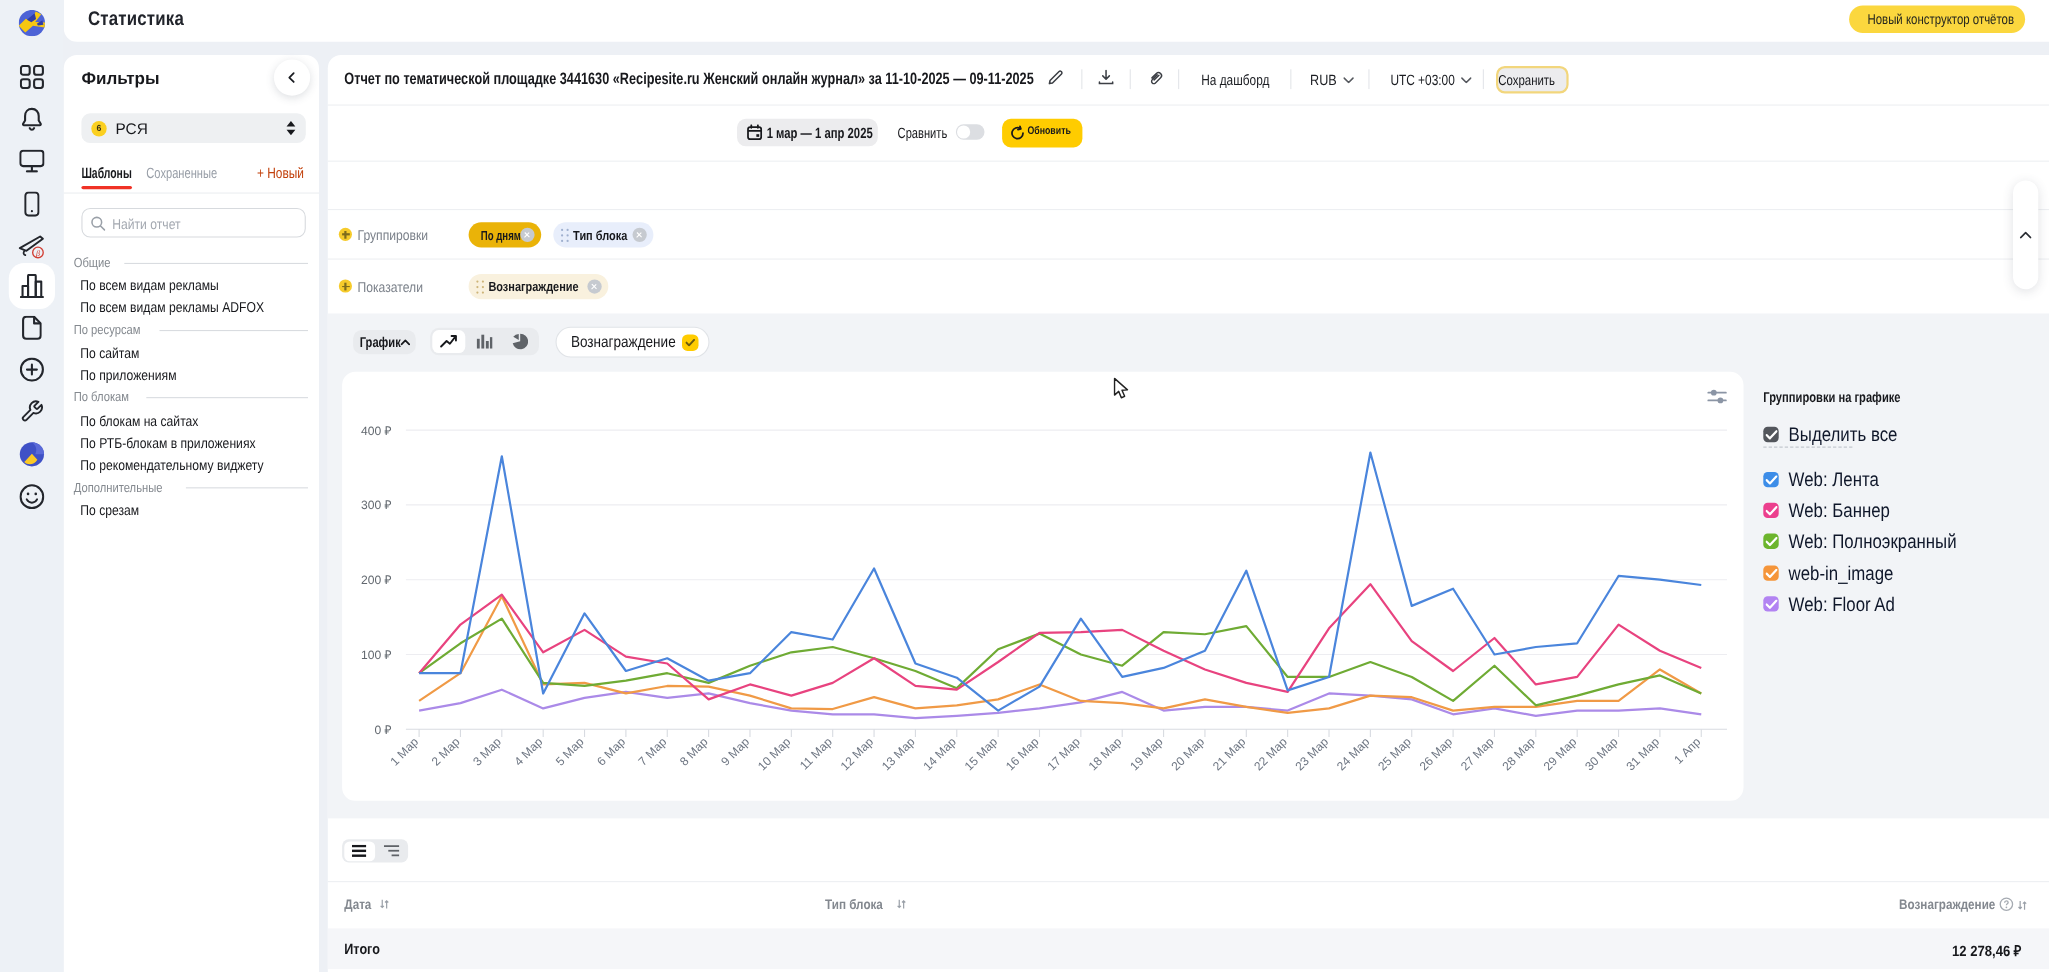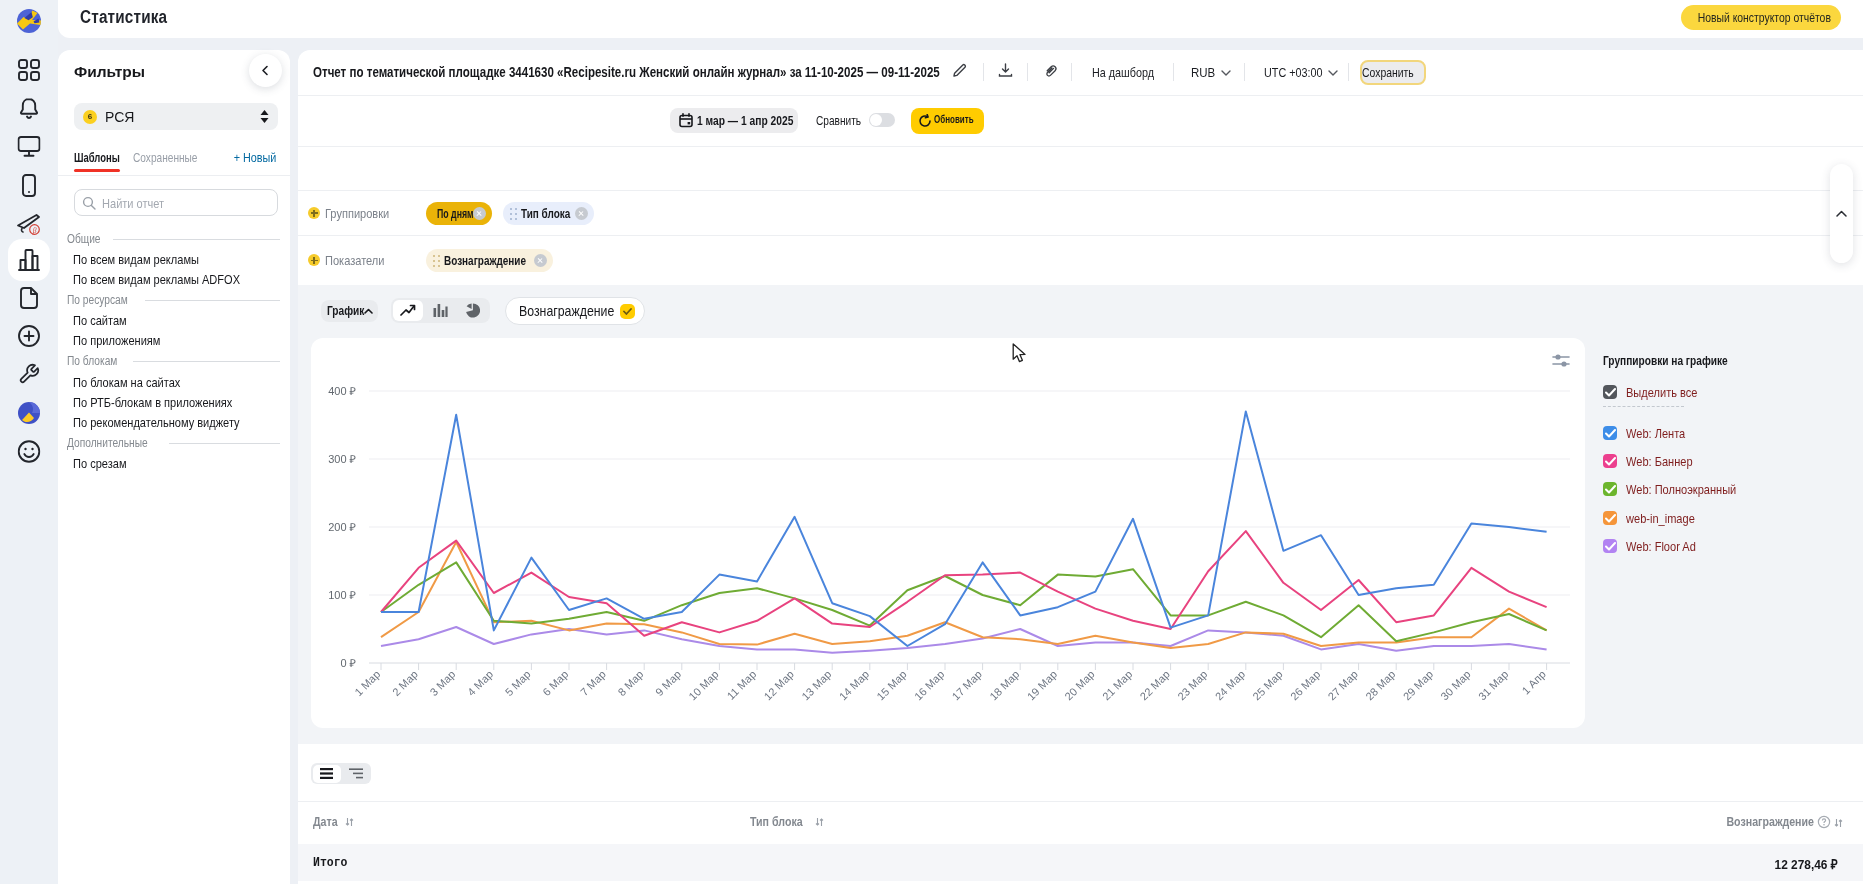--- a/index.html
+++ b/index.html
@@ -22,21 +22,21 @@
 #panel { position:absolute; left:58px; top:50px; width:232px; bottom:0; background:#fff; border-radius:12px 12px 0 0; font-size:13px; }
 #panel .hd { position:absolute; left:16px; top:13px; font-size:15.5px; font-weight:bold; color:#17181c; }
 #collapse { position:absolute; left:191px; top:4px; width:33px; height:33px; border-radius:50%; background:#fff; box-shadow:0 2px 8px rgba(60,70,90,.18); }
 #collapse svg { position:absolute; left:10px; top:10px; }
 #rsya { position:absolute; left:16px; top:53px; width:204px; height:27px; background:#eef0f2; border-radius:8px; }
 #rsya .badge { position:absolute; left:9px; top:7px; width:14px; height:14px; border-radius:50%; background:#fbd020; font-size:8px; font-weight:bold; text-align:center; line-height:14px; color:#3a3313; }
 #rsya > .nm { position:absolute; left:31px; top:6px; font-size:14px; color:#17181c; }
 #rsya svg { position:absolute; right:9px; top:7px; }
 .tab1 { position:absolute; left:16px; top:100px; font-size:13.5px; font-weight:bold; color:#17181c; }
 .tab2 { position:absolute; left:75px; top:100px; font-size:13.5px; color:#989ea7; }
-.tabn { position:absolute; right:14px; top:100px; font-size:13.5px; color:#0369a1;text-align:center; }
+.tabn { position:absolute; right:14px; top:100px; font-size:13.5px; color:#c2410c;text-align:center; }
 .tabu { position:absolute; left:16px; top:119px; width:46px; height:3px; background:#f03226; border-radius:2px; }
 .tabline { position:absolute; left:0; right:0; top:125px; height:1px; background:#eceef1; }
 #search { position:absolute; left:16px; top:139px; width:204px; height:27px; border:1px solid #d7dade; border-radius:8px; background:#fff; }
 #search svg { position:absolute; left:7px; top:6px; }
 #search > span { position:absolute; left:27px; top:6px; color:#a3a8b0; font-size:13px; }
 .sec { position:absolute; left:9px; right:10px; display:flex; align-items:center; gap:7px; color:#84898f; font-size:12px; }
 .sec .ln { flex:1; height:1px; background:#d9dce0; }
 .itm { position:absolute; left:15px; font-size:13px; color:#17181c; }
 
 #content { position:absolute; left:298px; top:50px; right:0; bottom:0; background:#fff; border-radius:12px 0 0 0; }
@@ -80,30 +80,30 @@
 #gbtn > span { position:absolute; left:6px; top:3px; }
 #gbtn > svg { position:absolute; right:5px; top:8px; }
 #segc { position:absolute; left:93px; top:13px; width:99px; height:25px; background:#e9ebee; border-radius:8px; }
 #segc .on { position:absolute; left:2px; top:2px; width:30px; height:21px; background:#fff; border-radius:6px; }
 #vpill { position:absolute; left:207px; top:12px; width:140px; height:28px; background:#fff; border:1px solid #e0e3e7; border-radius:14px; }
 #vpill > span { position:absolute; left:13px; top:5px; font-size:14.5px; color:#17181c; }
 #vpill .vb { position:absolute; right:9px; top:6px; width:15px; height:15px; border-radius:5px; background:#fc0; }
 #chartcard { position:absolute; left:13px; top:53.5px; width:1274px; height:390px; background:#fff; border-radius:12px; }
 #legend { position:absolute; left:1305px; top:68px; width:250px; }
 #legend .lt { font-size:13px; font-weight:bold; color:#17181c; }
-.lrow { position:absolute; left:0; display:flex; align-items:center; gap:9px; font-size:13px; color:#7f1d1d; }
+.lrow { position:absolute; left:0; display:flex; align-items:center; gap:9px; font-size:18px; color:#0f172a; }
 .cb { width:14px; height:14px; border-radius:4px; position:relative; }
 .cb svg { position:absolute; left:1.5px; top:2.5px; }
 .ldash { position:absolute; left:0; top:53px; width:81px; border-top:1.5px dashed #c3c8cf; }
 
 #vtoggle { position:absolute; left:13px; top:713px; width:60px; height:21px; background:#e9ebee; border-radius:6px; }
 #vtoggle .on { position:absolute; left:1.5px; top:1.5px; width:28px; height:18px; background:#fff; border-radius:5px; }
 .thc { position:absolute; font-size:12.5px; font-weight:bold; color:#83888f; }
 #totrow { position:absolute; left:0; right:0; top:794px; height:37px; background:#f5f6f9; }
-#totrow .l { position:absolute; left:15px; top:11px; font-size:13.5px; font-weight:bold; color:#17181c;font-family:Liberation Mono, monospace; }
+#totrow .l { position:absolute; left:15px; top:11px; font-size:13.5px; font-weight:bold; color:#17181c; }
 #totrow .r { position:absolute; right:25px; top:11px; font-size:13.5px; font-weight:bold; color:#17181c; }
 
 #fcap { position:absolute; left:1830px; top:164px; width:23px; height:99px; background:#fff; border-radius:12px; box-shadow:0 2px 10px rgba(60,70,90,.16); }
 #fcap svg { position:absolute; left:6px; top:46px; }
 </style>
 </head>
 <body>
 <div id="topbar">
   <div id="title"><span class="nx85">Статистика</span></div>
   <div id="newbtn"><span class="nc" style="transform:scaleX(.8)">Новый конструктор отчётов</span></div>

